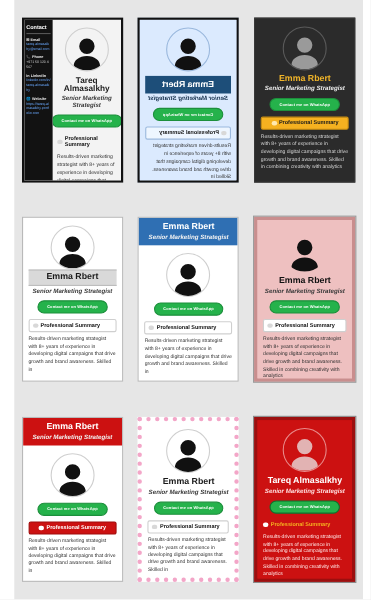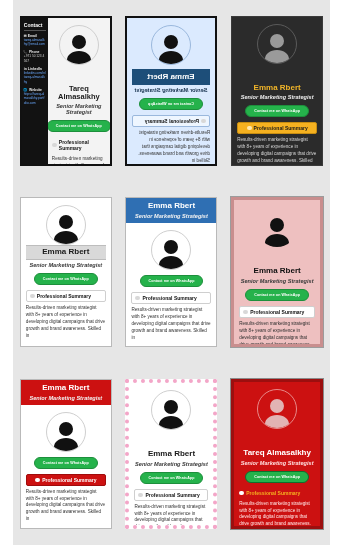--- a/index.html
+++ b/index.html
@@ -62,21 +62,21 @@
   }
   .avatar.nocircle { border: none; }
   .avatar svg { width: 30px; height: 32px; display:block; }
 
   .name {
     font-size: 8px;
     font-weight: bold;
     color: #1a1a1a;
     text-align: center;
     line-height: 1.05;
-    margin-top: 20px;
+    margin-top: 4px;
   }
   .title {
     font-size: 5.6px;
     font-style: italic;
     font-weight: bold;
     color: #3a3a3a;
     text-align: center;
     line-height: 1.1;
     margin-top: 2px;
   }

